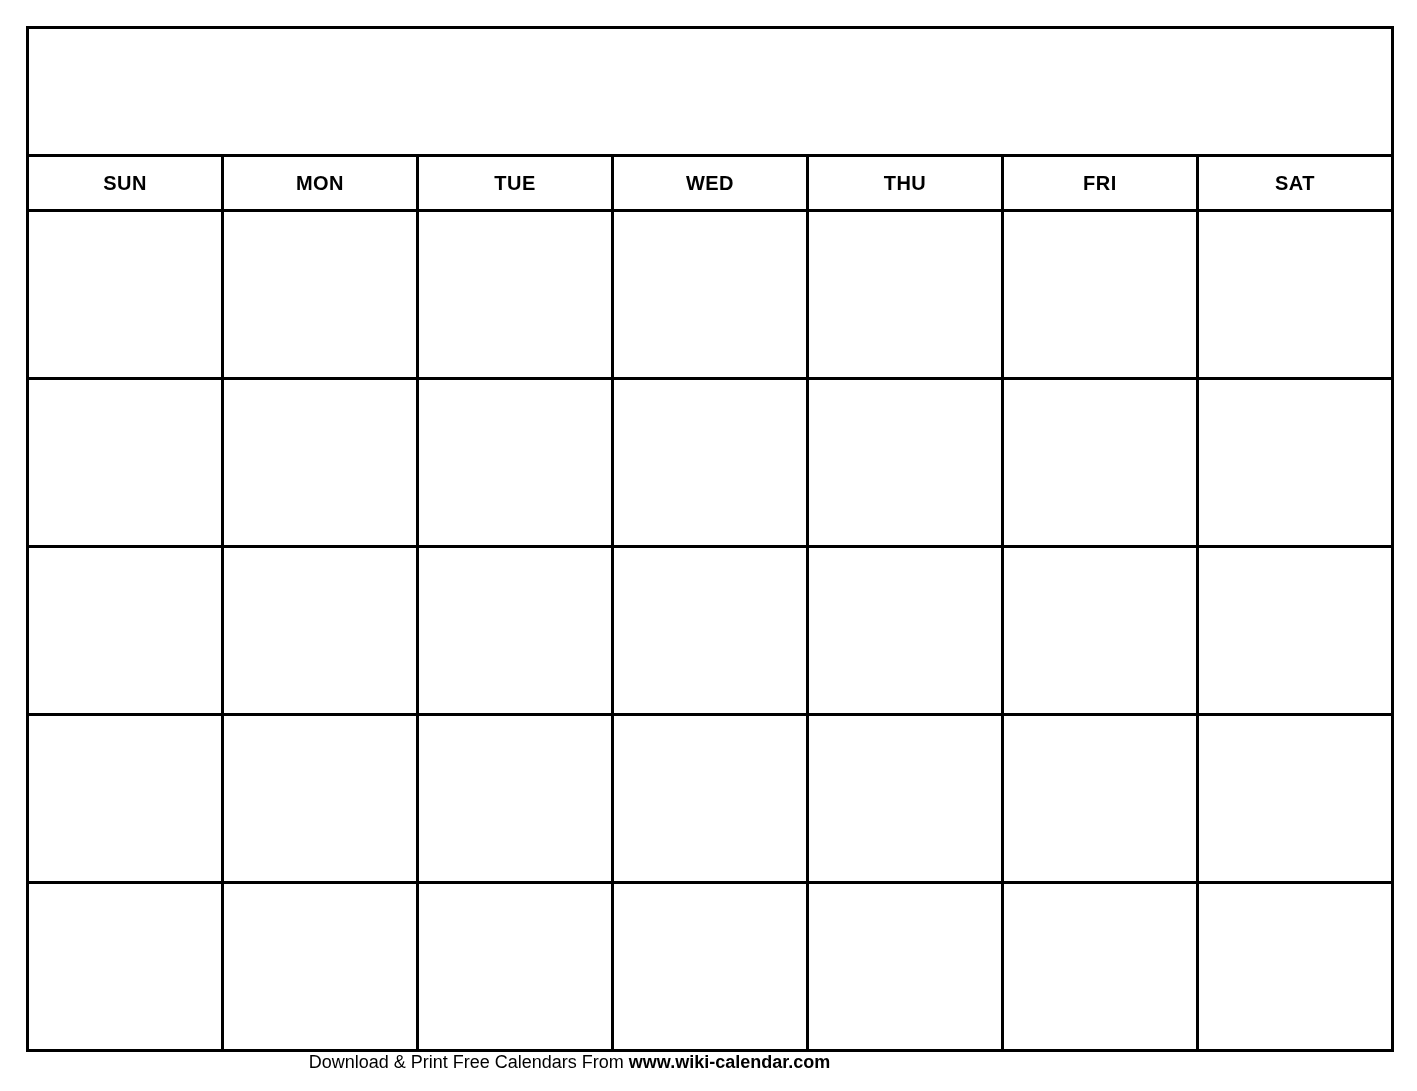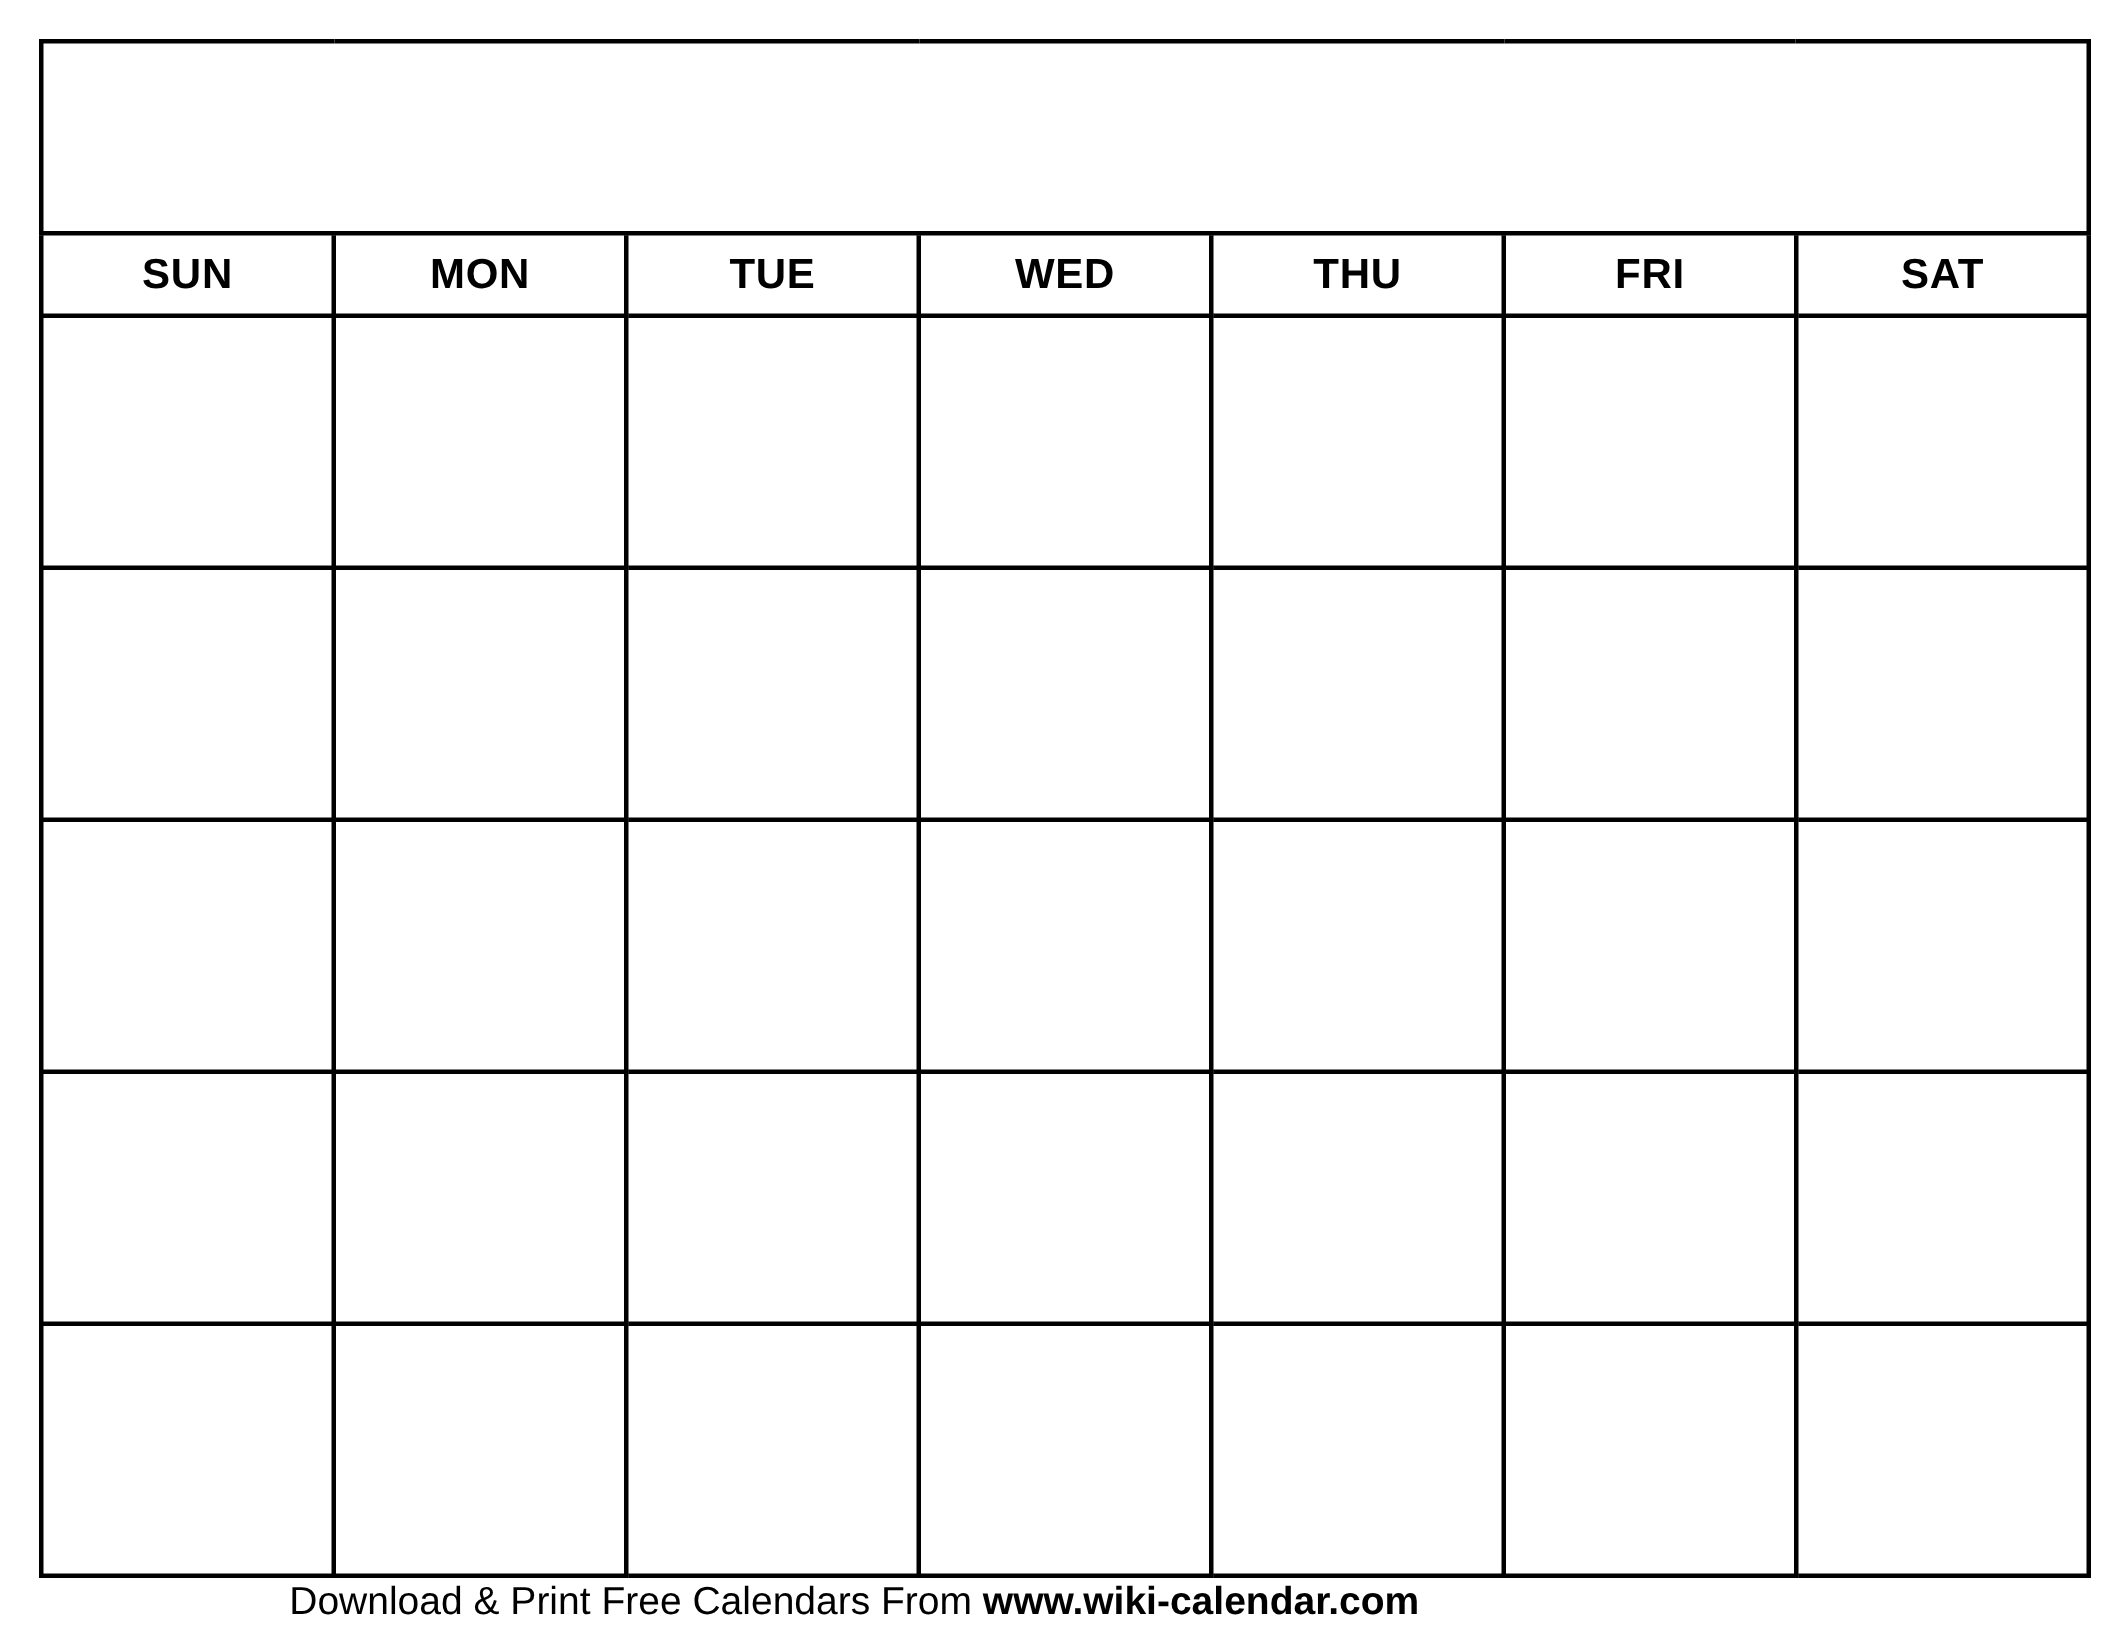--- a/index.html
+++ b/index.html
@@ -54,21 +54,21 @@
     height: 55px;
   }
 
   .head-cell {
     border: 3px solid #000000;
     box-sizing: border-box;
     height: 55px;
     width: 195.4px;
     text-align: center;
     vertical-align: middle;
-    font-size: 28px;
+    font-size: 20px;
     font-weight: bold;
     letter-spacing: 0.5px;
     color: #000000;
     background: #ffffff;
   }
 
   .day-row {
     height: 168px;
   }
 
@@ -84,21 +84,21 @@
     color: #000000;
     background: #ffffff;
   }
 
   .footer {
     position: absolute;
     left: 0;
     top: 1052px;
     width: 1139px;
     text-align: center;
-    font-size: 26px;
+    font-size: 18px;
     color: #000000;
     white-space: nowrap;
   }
   .footer .site {
     font-weight: bold;
   }
 </style>
 </head>
 <body>
 

